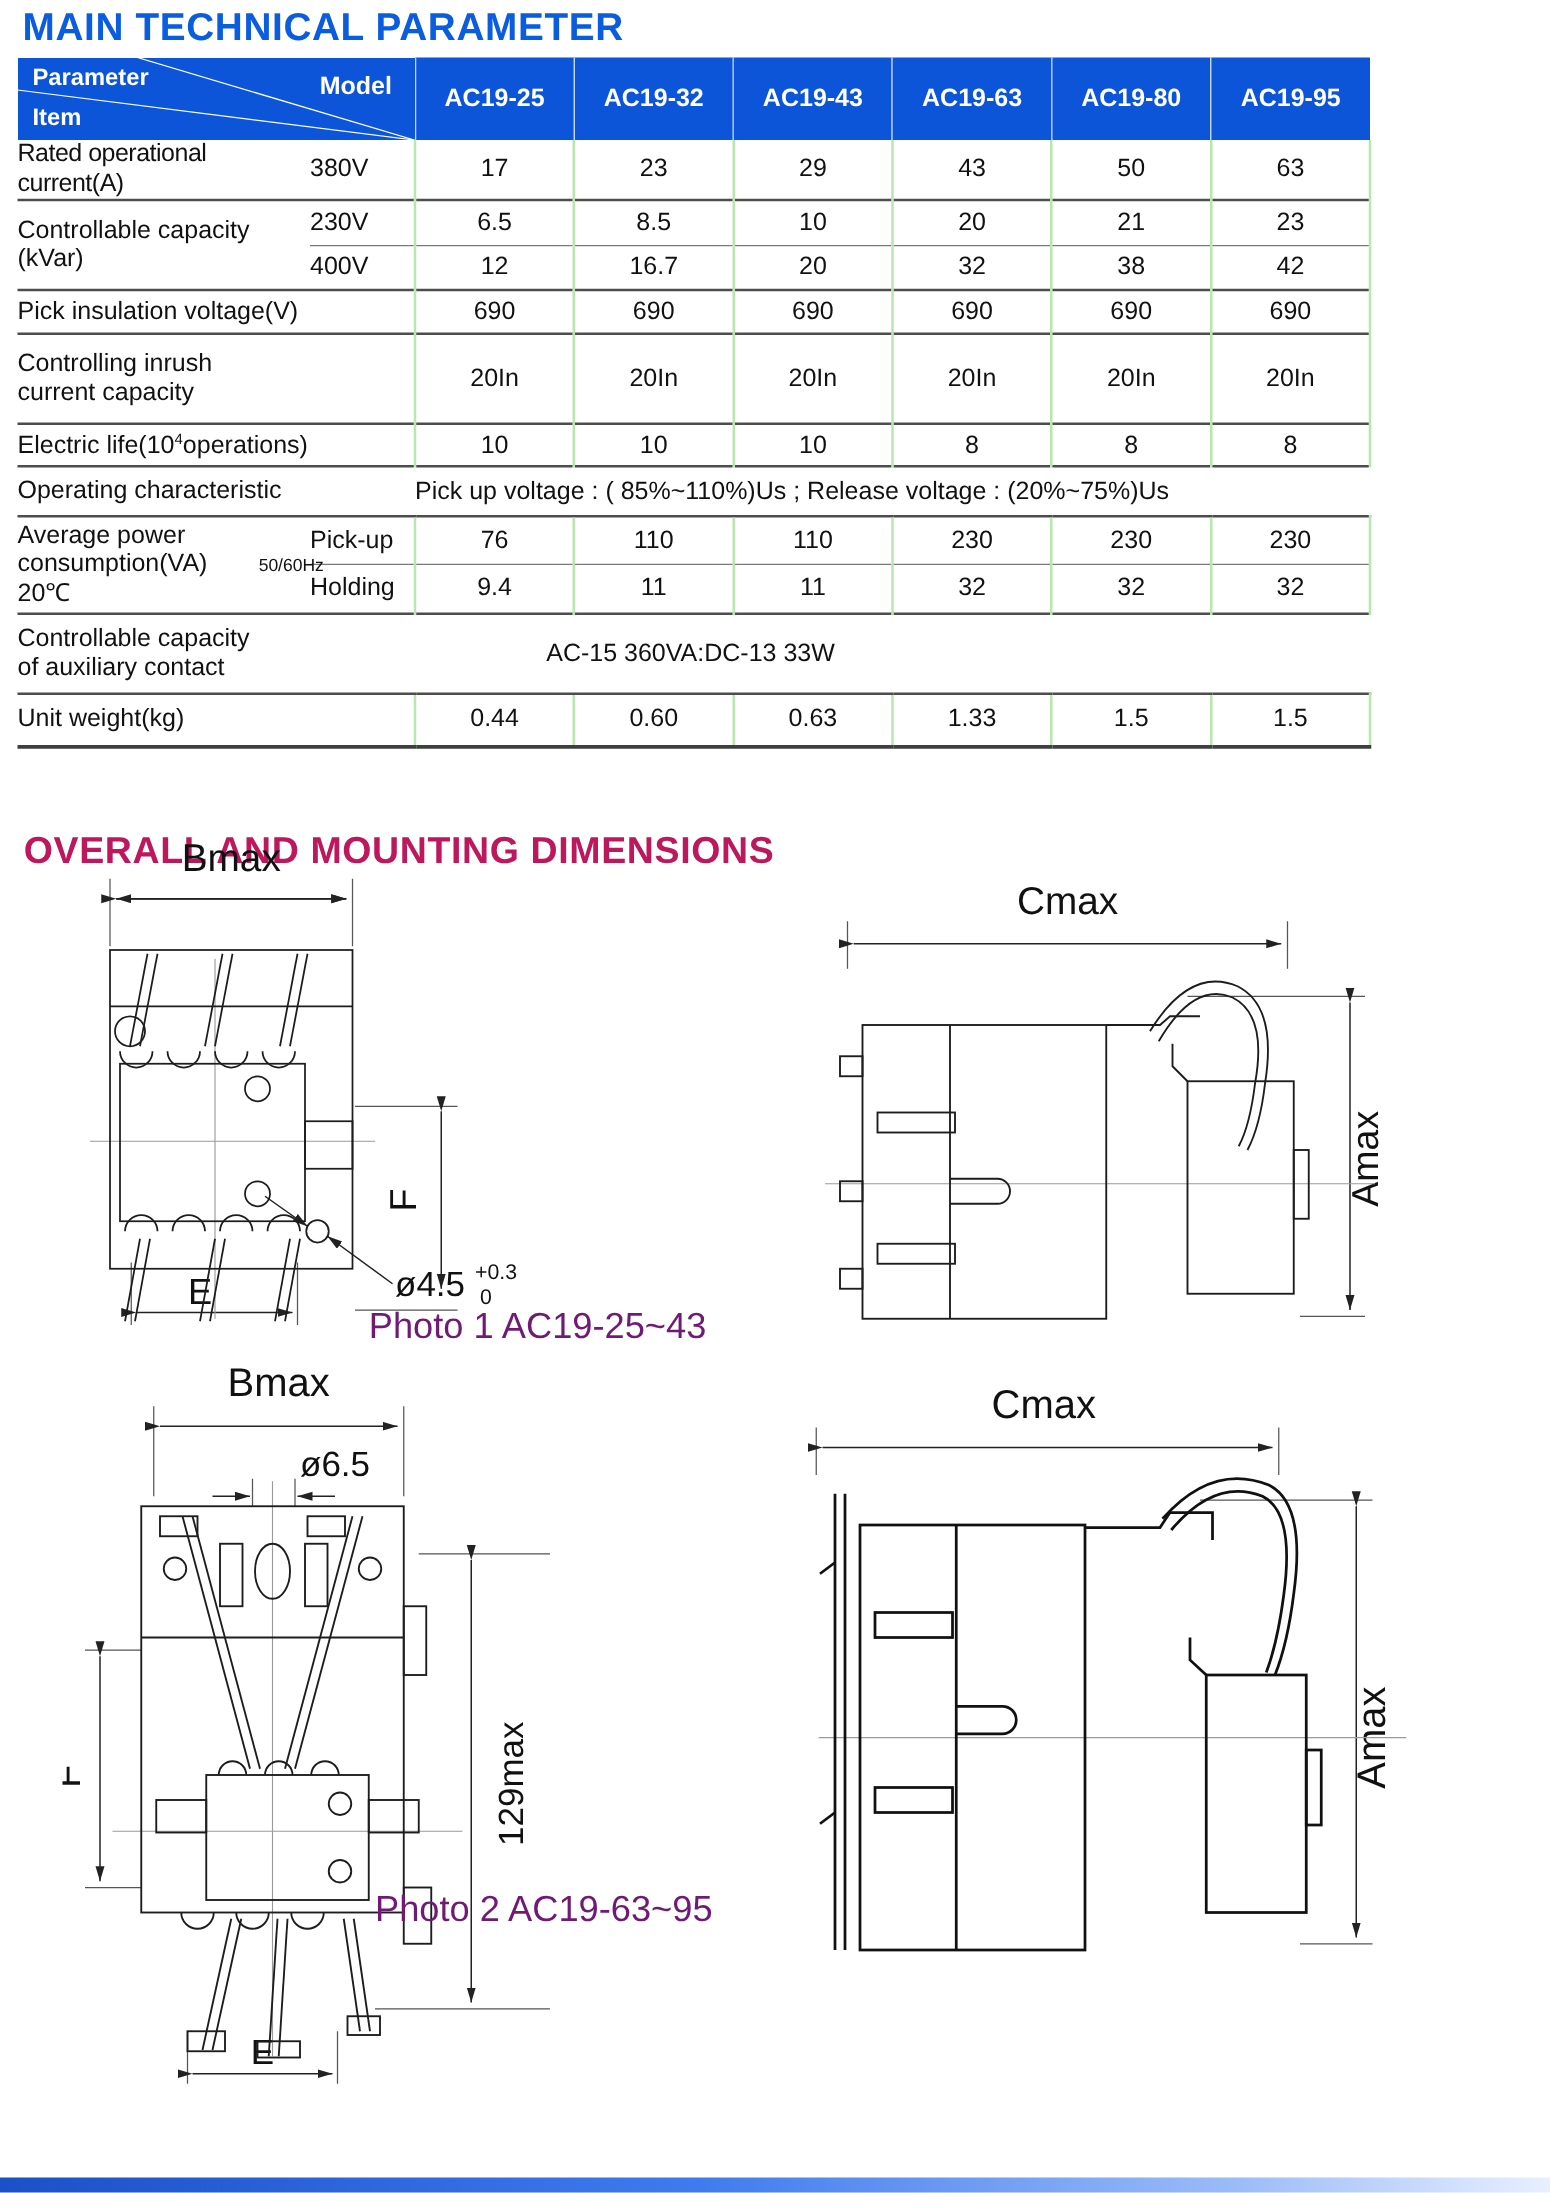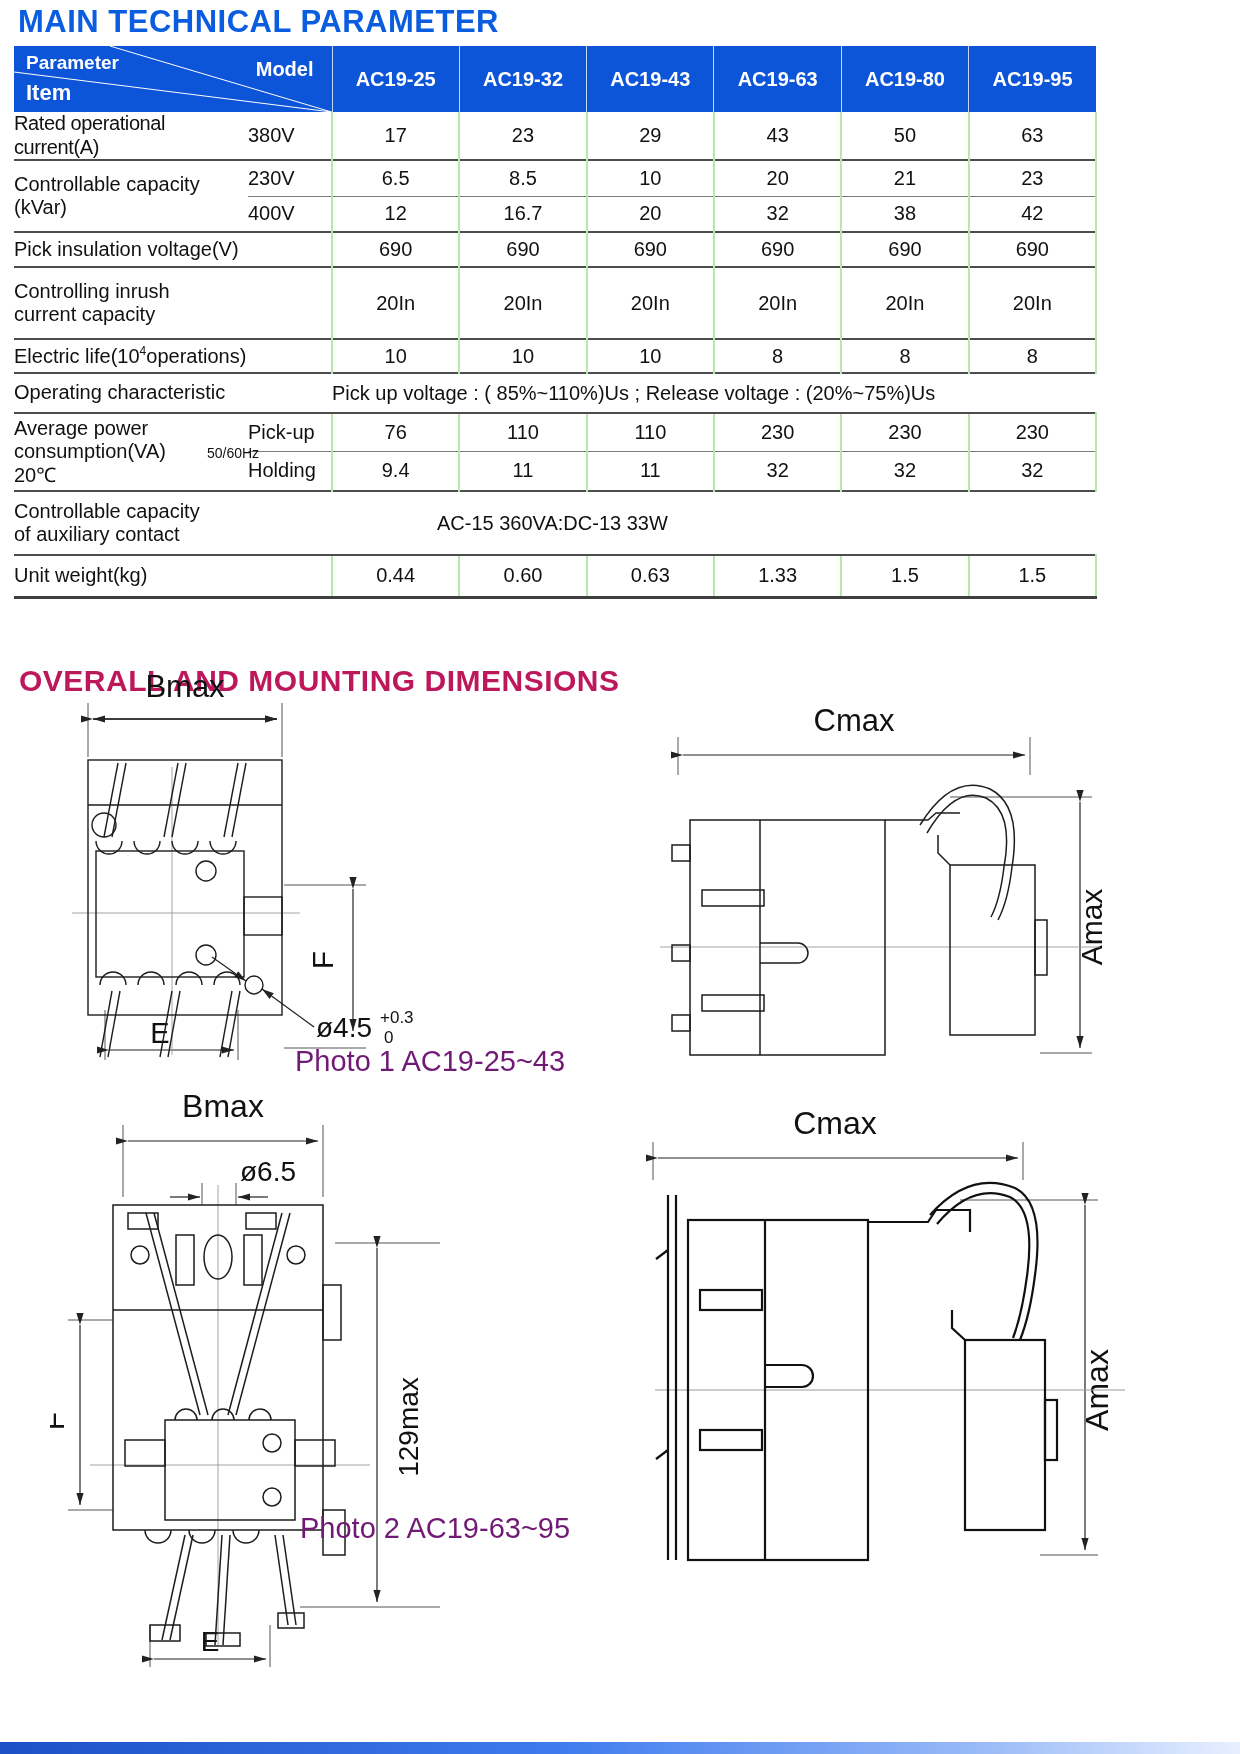--- a/index.html
+++ b/index.html
@@ -13,21 +13,21 @@
   
   table.params{position:absolute;left:14px;top:46px;width:1083px;border-collapse:collapse;table-layout:fixed;}
   table.params td,table.params th{padding:0;margin:0;vertical-align:middle;font-size:20px;}
   col.c-label{width:234px;} col.c-sub{width:84px;}
   thead th{background:#0d55d8;color:#fff;font-weight:bold;height:66px;font-size:19px;text-align:center;}
   thead th + th{border-left:1px solid #c5d7f7;}
   th.corner{position:relative;text-align:center;}
   .corner-svg{position:absolute;inset:0;width:100%;height:100%;}
   .corner-param{position:absolute;left:12px;top:6px;font-size:19px;}
   .corner-model{position:absolute;right:18px;top:12px;font-size:20px;}
-  .corner-item{position:absolute;left:12px;bottom:6px;font-size:22px;}
+  .corner-item{position:absolute;left:12px;bottom:6px;font-size:19px;}
   tbody td{background:#fff;}
   td.lbl{text-align:left;padding-left:8px;line-height:1.18;}
   td.lbl .l2{display:block;}
   td.sub{text-align:left;padding-left:4px;}
   td.data{text-align:center;border-left:2px solid #b7e8ab;}
   td.data.last{border-right:2px solid #b7e8ab;}
   tr.major td{border-top:2px solid #4d4d4d;margin-left:17px;}
   tr.minor td{border-top:1px solid #7a7a7a;}
   tr.bottom td{border-bottom:3px solid #3f3f3f;}
   td.spancell{text-align:left;font-size:20px;}

